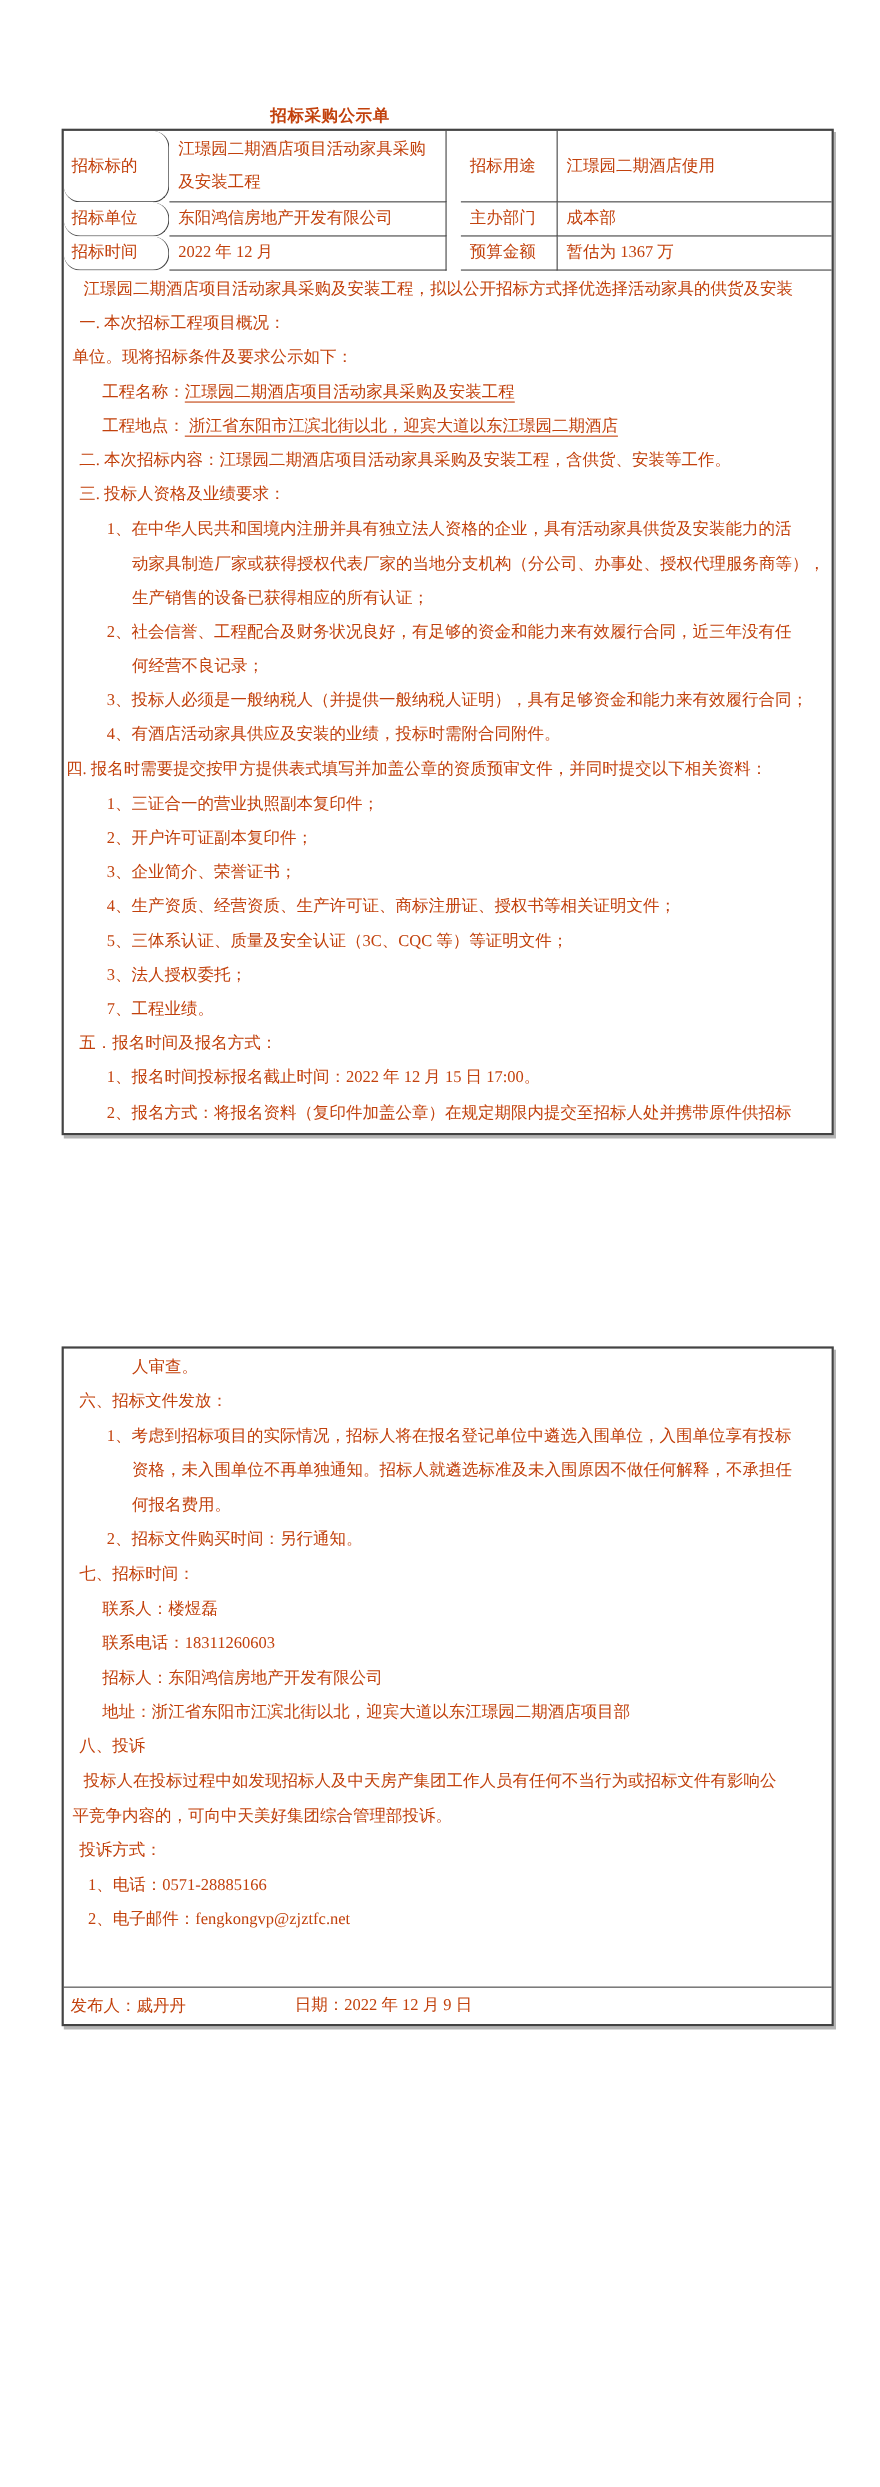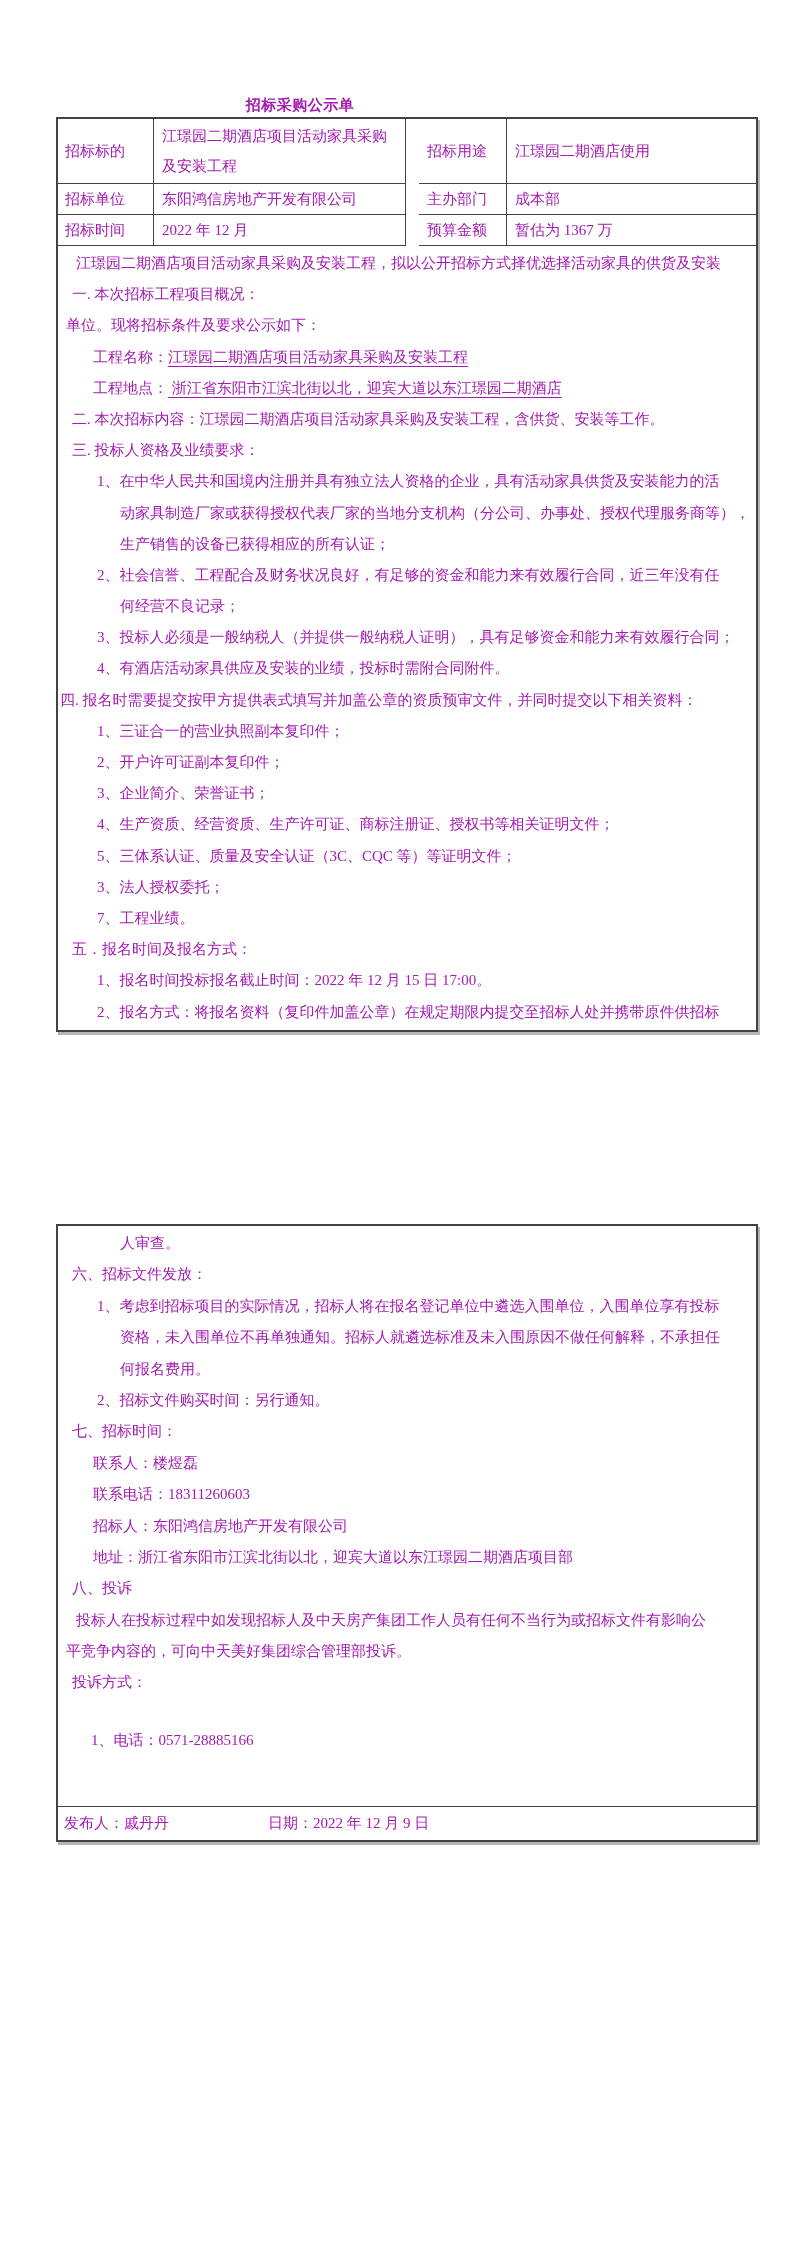--- a/index.html
+++ b/index.html
@@ -1,61 +1,61 @@
 <!DOCTYPE html>
 <html><head>
 <meta charset="utf-8">
 <style>
   html,body{margin:0;padding:0;background:#ffffff;}
   .page{
     position:relative;width:800px;height:2261px;background:#ffffff;overflow:hidden;
     font-family:"Liberation Serif","DejaVu Serif",serif;
-    color:#a21caf;
+    color:#c2410c;
   }
   .doc-title{
     position:absolute;top:96px;left:0;width:600px;
     text-align:center;font-weight:bold;font-size:15px;letter-spacing:.5px;
   }
   .tbl{
     position:absolute;left:56px;width:702px;box-sizing:border-box;
     border:2px solid #434343;background:#fff;
     box-shadow:2px 3px 0 rgba(90,90,90,.45);
     display:flex;flex-direction:column;
   }
   .tbl1{top:117px;height:915px;}
   .tbl2{top:1224px;height:618px;gap:32px;}
   .grid-row{display:flex;flex:0 0 auto;}
   .cell{
     box-sizing:border-box;display:flex;align-items:center;
     font-size:15px;border-right:1px solid #434343;border-bottom:1px solid #434343;
     padding-left:8px;padding-right:4px;line-height:30px;
   }
   .cell.last{border-right:none;}
-  .c1{width:96px;padding-left:7px;}
+  .c1{width:96px;padding-left:7px;border-radius:15px;}
   .c2{width:252px;}
   .c3{width:88px;margin-left:13px;}
   .c4{flex:1;}
   .r1{height:65px;}
   .r2{height:31px;}
   .r3{height:31px;}
   .body-cell{
     flex:1 1 auto;box-sizing:border-box;overflow:hidden;
     padding:2px 10px 0 0;font-size:15px;
   }
   .bl{white-space:nowrap;overflow:visible;}
   .tbl1 .bl{height:31.2px;line-height:31.2px;}
   .tbl2 .bl{height:31.4px;line-height:31.4px;}
   .ind-fl{padding-left:8px;}
   .ind-bf{padding-left:18px;}
   .ind-l1{padding-left:14px;}
   .ind-l4{padding-left:2px;}
   .ind-lbl{padding-left:35px;}
   .ind-n{padding-left:39px;}
   .ind-nc{padding-left:62px;}
-  .ind-n2{padding-left:33px;margin-top:26px;}
+  .ind-n2{padding-left:22px;}
   .ul{text-decoration:underline;text-underline-offset:4px;}
   .footer-row{
     flex:0 0 33px;border-top:1px solid #434343;position:relative;
     display:flex;align-items:center;font-size:15px;
   }
   .footer-pub{padding-left:6px;}
   .footer-date{position:absolute;left:210px;top:0;height:33px;line-height:33px;}
 </style>
 </head>
 <body>

